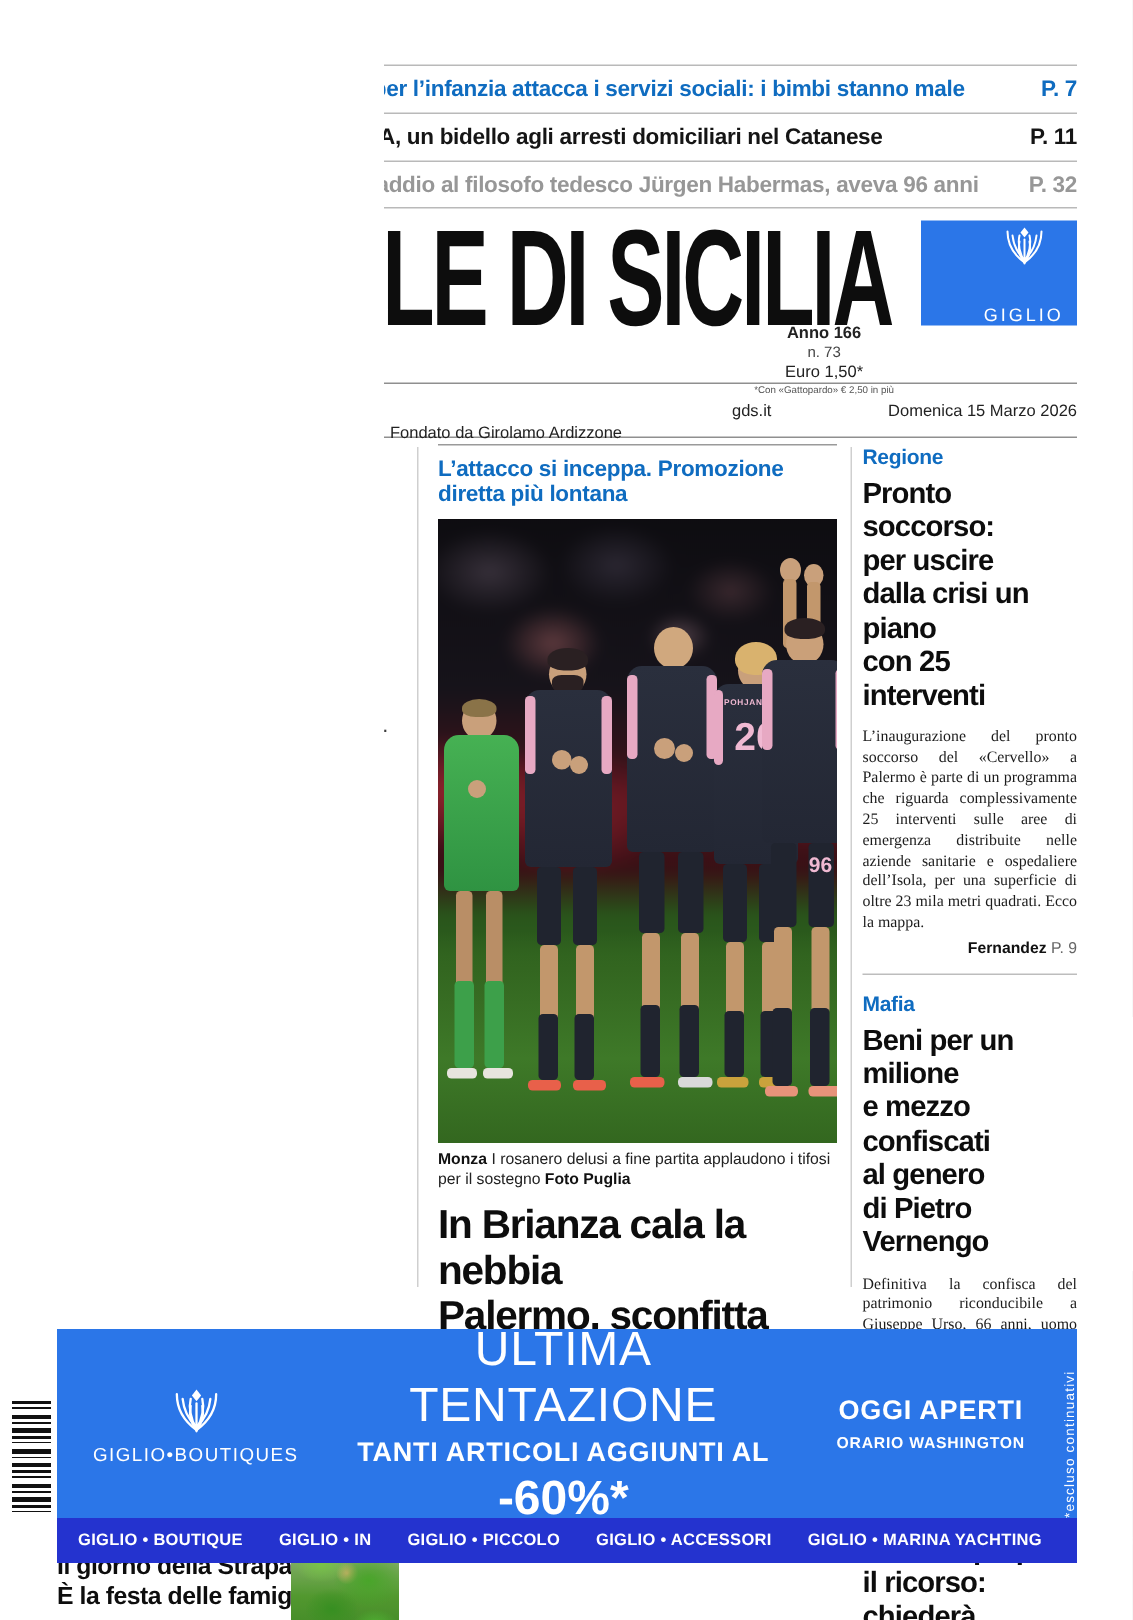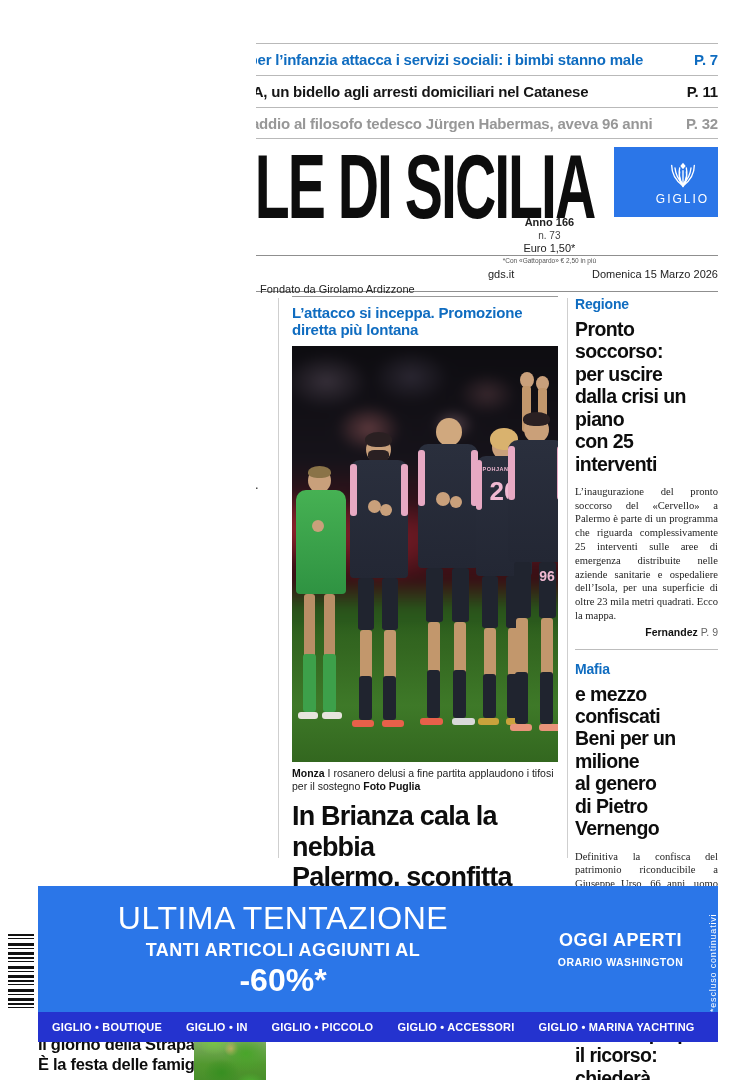--- a/index.html
+++ b/index.html
@@ -25,21 +25,21 @@
   
   .masthead { position:absolute; left:38px; top:142px; width:680px; height:112px; }
   .masthead-title {
     position:absolute; left:0; top:-8px; white-space:nowrap;
     font-weight:900; font-size:86px; letter-spacing:-3px; color:#0d0d0d;
     transform:scale(0.665,1.06); transform-origin:0 0;
   }
   .giglio-box {
     position:absolute; right:0; top:5px; width:104px; height:70px;
     background:#2b76e8; color:#fff; display:flex; flex-direction:column;
-    align-items:center; justify-content:center; gap:2px; cursor:pointer;padding-left:33px;
+    align-items:center; justify-content:space-between; gap:2px; cursor:pointer;padding-left:33px;
   }
   .giglio-box svg { width:30px; height:32px; }
   .giglio-box-label { font-size:12px; letter-spacing:2px; font-weight:normal; }
   .mast-info { position:absolute; right:122px; top:74px; text-align:center; line-height:1.25; color:#222; }
   .mast-info .anno { font-weight:bold; font-size:11px; }
   .mast-info .num  { font-size:10px; color:#444; }
   .mast-info .price{ font-size:11px; }
   .mast-info .note { font-size:6.5px; color:#555; margin-top:1px; }
 
   
@@ -417,22 +417,22 @@
         <div class="body">L’inaugurazione del pronto soccorso del «Cervello» a Palermo è parte di un programma che riguarda complessivamente 25 interventi sulle aree di emergenza distribuite nelle aziende sanitarie e ospedaliere dell’Isola, per una superficie di oltre 23 mila metri quadrati. Ecco la mappa.</div>
         <div class="byline">
           <b>Fernandez</b>
           <span>P. 9</span>
         </div>
       </div>
 
       <div class="rsec">
         <div class="kicker">Mafia</div>
         <div class="hl">
+          <div>Beni per un milione</div>
           <div>e mezzo confiscati</div>
-          <div>Beni per un milione</div>
           <div>al genero</div>
           <div>di Pietro Vernengo</div>
         </div>
         <div class="body">Definitiva la confisca del patrimonio riconducibile a Giuseppe Urso, 66 anni, uomo d’onore della famiglia mafiosa di Santa Maria di Gesù e genero dello storico boss Pietro Vernengo.</div>
         <div class="byline">
           <b>Geraci</b>
           <span>P. 15</span>
         </div>
       </div>
 
@@ -442,20 +442,26 @@
           <div>Iacolino prepara</div>
           <div>il ricorso: chiederà</div>
 
         </div>
 
       </div>
     </div>
   </div>
 
   <div class="ad">
+    <div class="ad-brand">
+      <svg>
+          <use href="#lily-def"></use>
+        </svg>
+      <div class="ad-brand-label">GIGLIO•BOUTIQUES</div>
+    </div>
     <div class="ad-center">
       <div class="ad-title">ULTIMA TENTAZIONE</div>
       <div class="ad-sub">TANTI ARTICOLI AGGIUNTI AL</div>
       <div class="ad-discount">-60%*</div>
     </div>
     <div class="ad-right">
       <div class="ad-open">OGGI APERTI</div>
       <div class="ad-hours">ORARIO WASHINGTON</div>
     </div>
     <div class="ad-note">*escluso continuativi</div>

